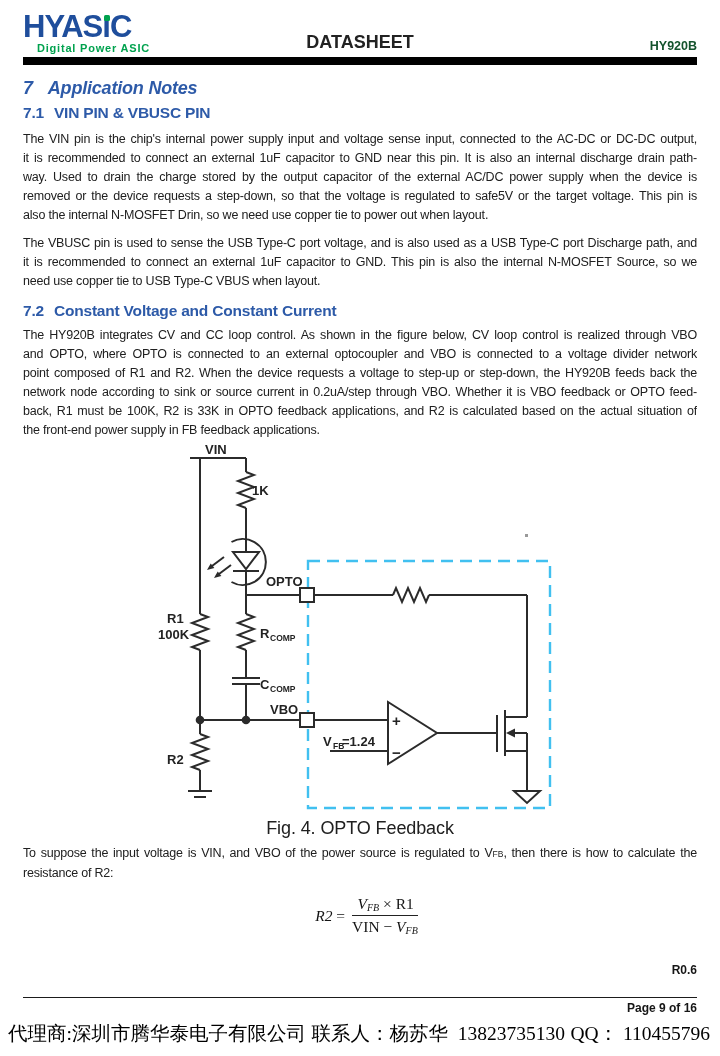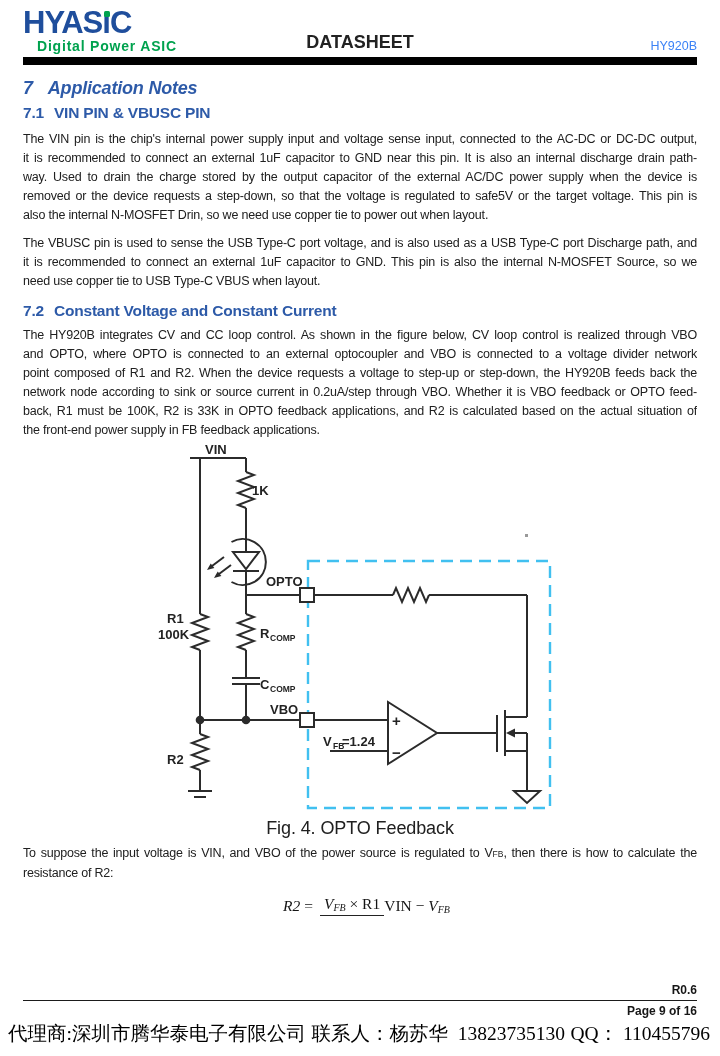--- a/index.html
+++ b/index.html
@@ -6,23 +6,23 @@
   html,body{margin:0;padding:0;background:#e8e8e8;}
   .page{position:relative;width:720px;height:1056px;margin:0 auto;background:#ffffff;
         font-family:"Liberation Sans",sans-serif;color:#1f1f1f;overflow:hidden;}
   
   .header{display:flex;align-items:flex-end;margin:0 23px;padding-top:14px;
           border-bottom:8px solid #000000;height:43px;}
   .h-left{flex:1 1 0;}
   .logo{font-size:31px;font-weight:bold;line-height:28px;letter-spacing:-1px;color:#1f4e9c;}
   .logo-i{position:relative;display:inline-block;}
   .logo-i-dot{position:absolute;top:2px;left:1.5px;width:6px;height:6px;background:#00a24e;border-radius:1.5px;}
-  .tagline{font-size:14px;font-weight:bold;color:#00a24e;letter-spacing:0.8px;margin:1px 0 3px 14px;}
+  .tagline{font-size:11px;font-weight:bold;color:#00a24e;letter-spacing:0.8px;margin:1px 0 3px 14px;}
   .h-center{flex:1 1 0;text-align:center;font-size:18px;font-weight:bold;color:#222;padding-bottom:4px;}
-  .h-right{flex:1 1 0;text-align:right;font-size:12.5px;font-weight:normal;color:#3b82f6;padding-bottom:4px;}
+  .h-right{flex:1 1 0;text-align:right;font-size:12.5px;font-weight:bold;color:#14532d;padding-bottom:4px;}
   
   .heading1{margin:13px 23px 0;font-size:18px;font-weight:bold;color:#2d5aa8;letter-spacing:-0.2px;font-style:italic;}
   .heading1 .num{margin-right:15px;}
   .heading2{margin:5px 23px 0;font-size:15.5px;font-weight:bold;color:#2d5aa8;letter-spacing:-0.2px;}
   .heading2 .num{margin-right:10px;}
   
   .para{margin:0 23px;font-size:12.5px;line-height:19px;letter-spacing:-0.2px;color:#202020;}
   .jl{text-align:justify;text-align-last:justify;text-justify:inter-word;white-space:nowrap;overflow:hidden;}
   .jl-last{text-align-last:left;}
   .inl-sub{font-size:8.5px;letter-spacing:0;}
@@ -33,26 +33,26 @@
   .dlabel{font-family:"Liberation Sans",sans-serif;font-weight:bold;font-size:13px;fill:#232323;}
   .dsub{font-size:8.5px;}
   .dsign{font-size:15px;font-weight:bold;}
   .caption{text-align:center;font-size:18px;color:#202020;margin-top:4px;letter-spacing:-0.1px;}
   
   .formula-row{display:flex;justify-content:center;margin-top:12px;margin-left:13px;}
   .formula{display:flex;align-items:center;gap:7px;font-family:"Liberation Serif",serif;
            font-size:15.5px;color:#141414;}
   .it{font-style:italic;}
   .fsub{font-size:10px;font-style:italic;vertical-align:-2px;}
-  .frac{display:inline-flex;flex-direction:row;text-align:right;}
+  .frac{display:inline-flex;flex-direction:column;text-align:right;}
   .frac .num{border-bottom:1.4px solid #222;padding:0 4px 2px;}
   .frac .den{padding-top:2px;}
   
   .footer{position:absolute;left:23px;right:23px;top:963px;font-size:12px;color:#161616;}
-  .rev{text-align:right;font-weight:bold;padding-bottom:3px;border-bottom:1.8px solid #1b1b1b;margin-top:20px;}
+  .rev{text-align:right;font-weight:bold;padding-bottom:20px;border-bottom:1.8px solid #1b1b1b;}
   .pageno{text-align:right;font-weight:bold;margin-top:3px;}
   
   .bottombar{position:absolute;left:8px;right:10px;top:1020px;display:flex;justify-content:space-between;
              font-family:"Liberation Serif",serif;font-size:19.5px;color:#000;white-space:nowrap;}
   .bottombar .grp{display:inline-block;}
 </style>
 </head>
 <body>
 
 <div class="page">

